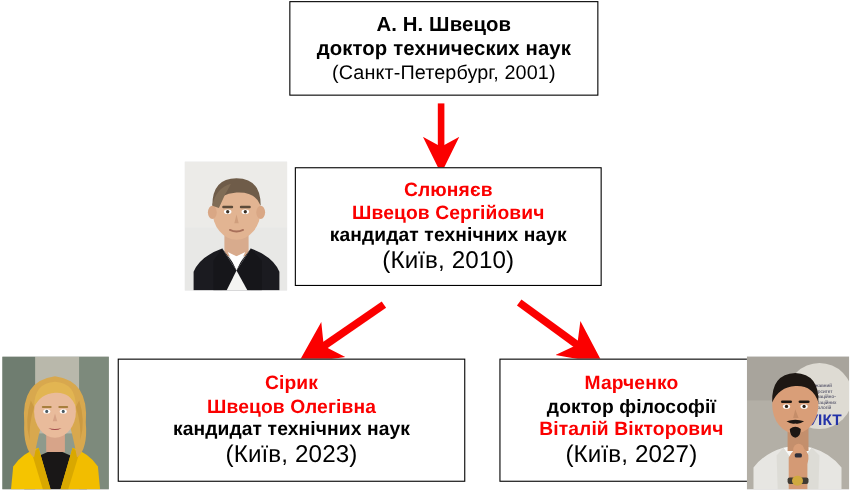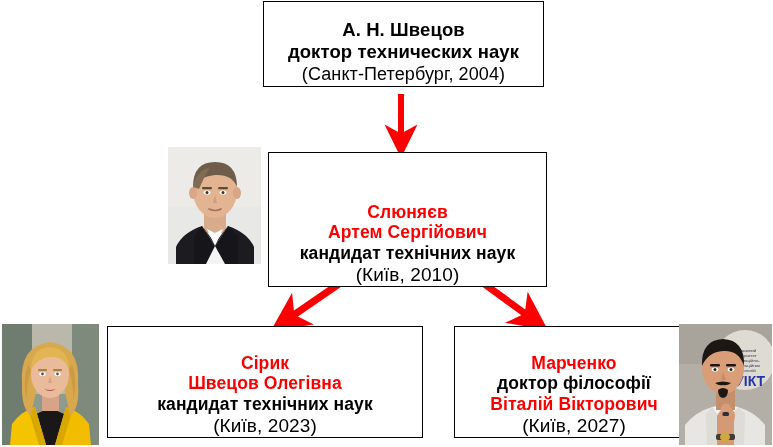--- a/index.html
+++ b/index.html
@@ -24,44 +24,44 @@
 
   
   .node-box {
     position: absolute;
     box-sizing: border-box;
     border: 1.6px solid #000000;
     background: #ffffff;
     display: flex;
     flex-direction: column;
     align-items: center;
-    justify-content: flex-end;
+    justify-content: center;
     text-align: center;
     line-height: 1.18;
   }
   .line {
     display: block;
     white-space: nowrap;
     letter-spacing: 0.1px;
   }
   .ln-bold   { font-weight: bold; }
   .ln-red    { color: #fb0000; font-weight: bold; }
   .ln-plain  { font-weight: normal; }
 
   #box-top      { left: 263px; top: 1px;   width: 281px; height: 86px;  font-size: 18.5px; }
   #box-top .line { padding: 0.5px 0; }
 
-  #box-middle   { left: 268px; top: 152px; width: 279px; height: 135px; font-size: 17.5px; }
+  #box-middle   { left: 268px; top: 152px; width: 279px; height: 108px; font-size: 17.5px; }
   #box-bl       { left: 107px; top: 326px; width: 316px; height: 112px; font-size: 17.5px; }
   #box-br       { left: 454px; top: 326px; width: 240px; height: 112px; font-size: 17.5px; }
 
   #box-top .ln-plain   { font-size: 18px; }
   #box-middle .ln-plain,
   #box-bl .ln-plain,
-  #box-br .ln-plain    { font-size: 19px; }
+  #box-br .ln-plain    { font-size: 22px; }
 
   
   .photo {
     position: absolute;
     overflow: hidden;
     background: #d9d9d9;
   }
   #photo-slyunyaev { left: 168px; top: 147px; width: 93px; height: 117px; }
   #photo-siryk     { left: 2px;   top: 324px; width: 97px; height: 121px; }
   #photo-marchenko { left: 679px; top: 324px; width: 93px; height: 121px; }
@@ -98,21 +98,21 @@
     </g>
 
     <g>
       <line x1="472" y1="275" x2="531" y2="318" stroke="#fb0000" stroke-width="7" marker-end="url(#ah)"></line>
     </g>
   </svg>
 
   <div class="node-box" id="box-top">
     <span class="line ln-bold">А. Н. Швецов</span>
     <span class="line ln-bold">доктор технических  наук</span>
-    <span class="line ln-plain">(Санкт-Петербург,  2004)</span>
+    <span class="line ln-plain">(Санкт-Петербург,  2001)</span>
   </div>
 
   <div class="photo" id="photo-slyunyaev">
     <svg viewBox="0 0 93 117" preserveAspectRatio="none">
       <rect x="0" y="0" width="93" height="117" fill="#e8e8e6"></rect>
       <rect x="0" y="0" width="93" height="60" fill="#ecebe8"></rect>
 
       <path d="M36 66 L58 66 L58 86 L36 86 Z" fill="#d8ab8d"></path>
 
       <path d="M8 117 L8 100 Q14 86 34 79 L47 96 L60 79 Q80 86 86 100 L86 117 Z" fill="#1b1b20"></path>
@@ -139,21 +139,21 @@
       <circle cx="39" cy="45.5" r="1.5" fill="#3b3024"></circle>
       <circle cx="55" cy="45.5" r="1.5" fill="#3b3024"></circle>
 
       <path d="M47 48 L45 56 L49 56 Z" fill="#cf9e7d"></path>
       <path d="M41 62 Q47 65 53 62" stroke="#a8705a" stroke-width="1.7" fill="none" stroke-linecap="round"></path>
     </svg>
   </div>
 
   <div class="node-box" id="box-middle">
     <span class="line ln-red">Слюняєв</span>
-    <span class="line ln-red">Артем  Сергійович</span>
+    <span class="line ln-red">Швецов  Сергійович</span>
     <span class="line ln-bold">кандидат технічних  наук</span>
     <span class="line ln-plain">(Київ, 2010)</span>
   </div>
 
   <div class="photo" id="photo-siryk">
     <svg viewBox="0 0 97 121" preserveAspectRatio="none">
       <rect x="0" y="0" width="97" height="121" fill="#8e9a8c"></rect>
       <rect x="0" y="0" width="30" height="121" fill="#6f7d70"></rect>
       <rect x="30" y="0" width="40" height="70" fill="#b9b8ab"></rect>
       <rect x="70" y="0" width="27" height="121" fill="#7d8a7c"></rect>

